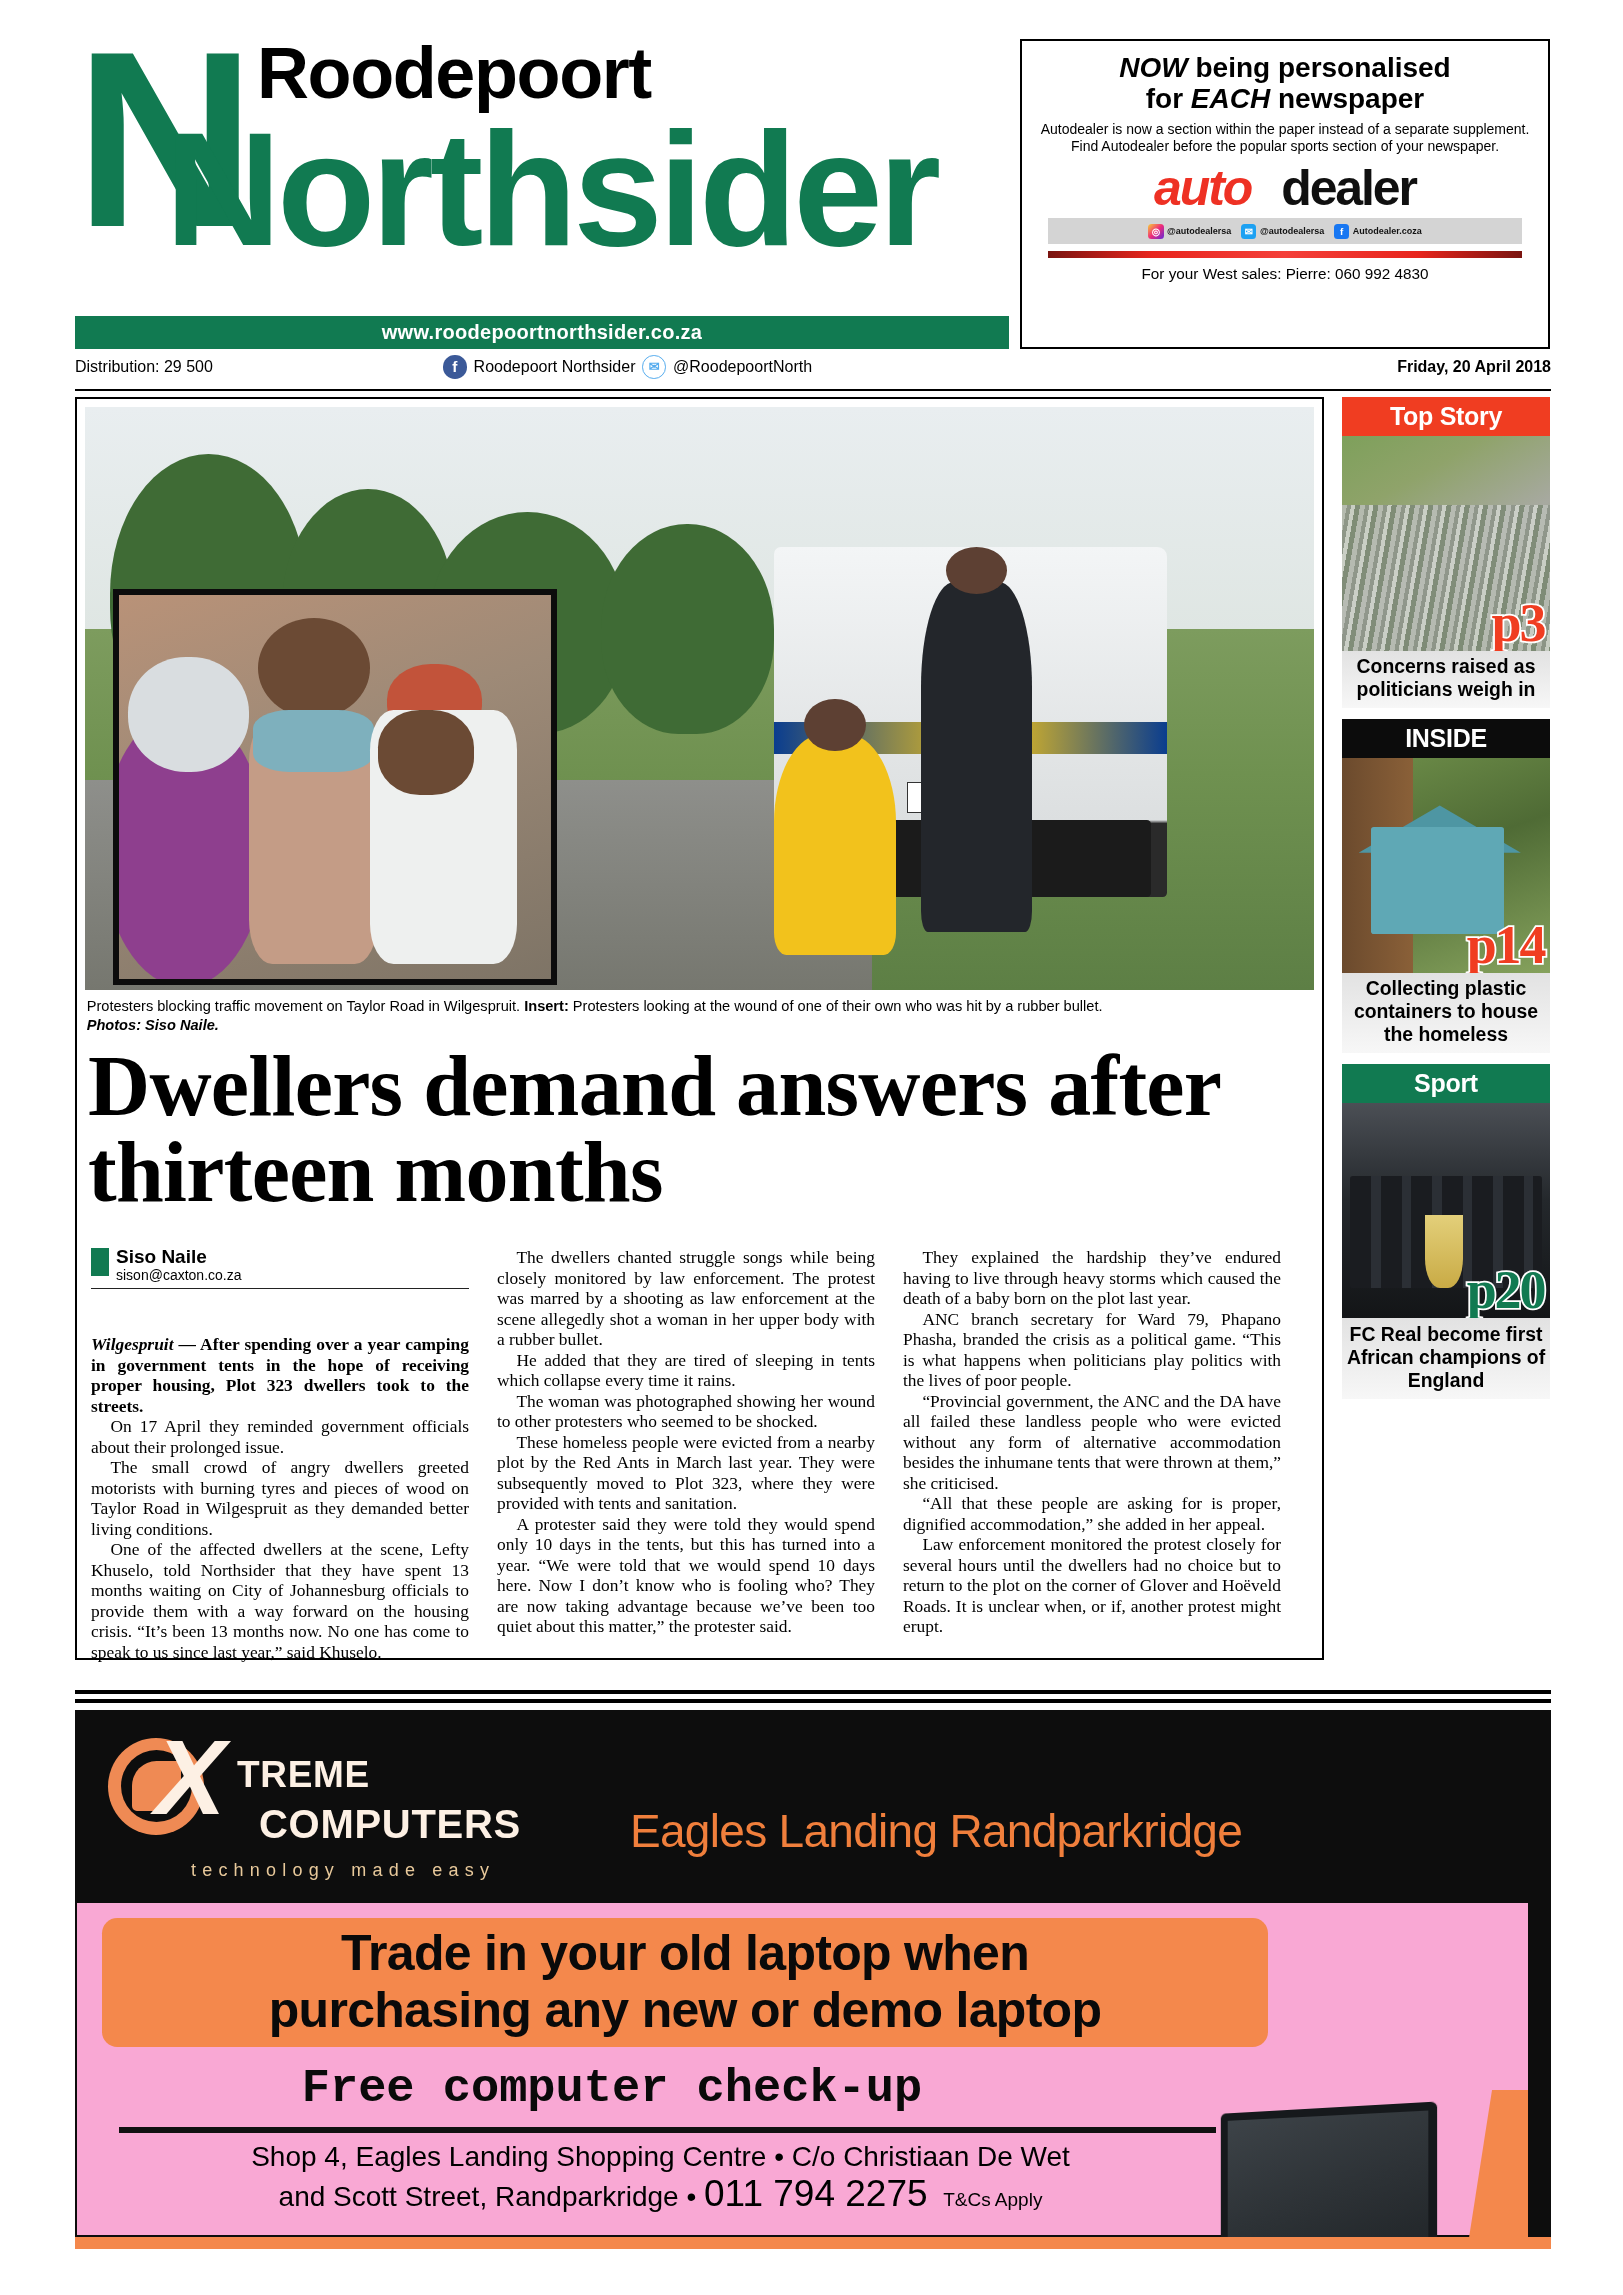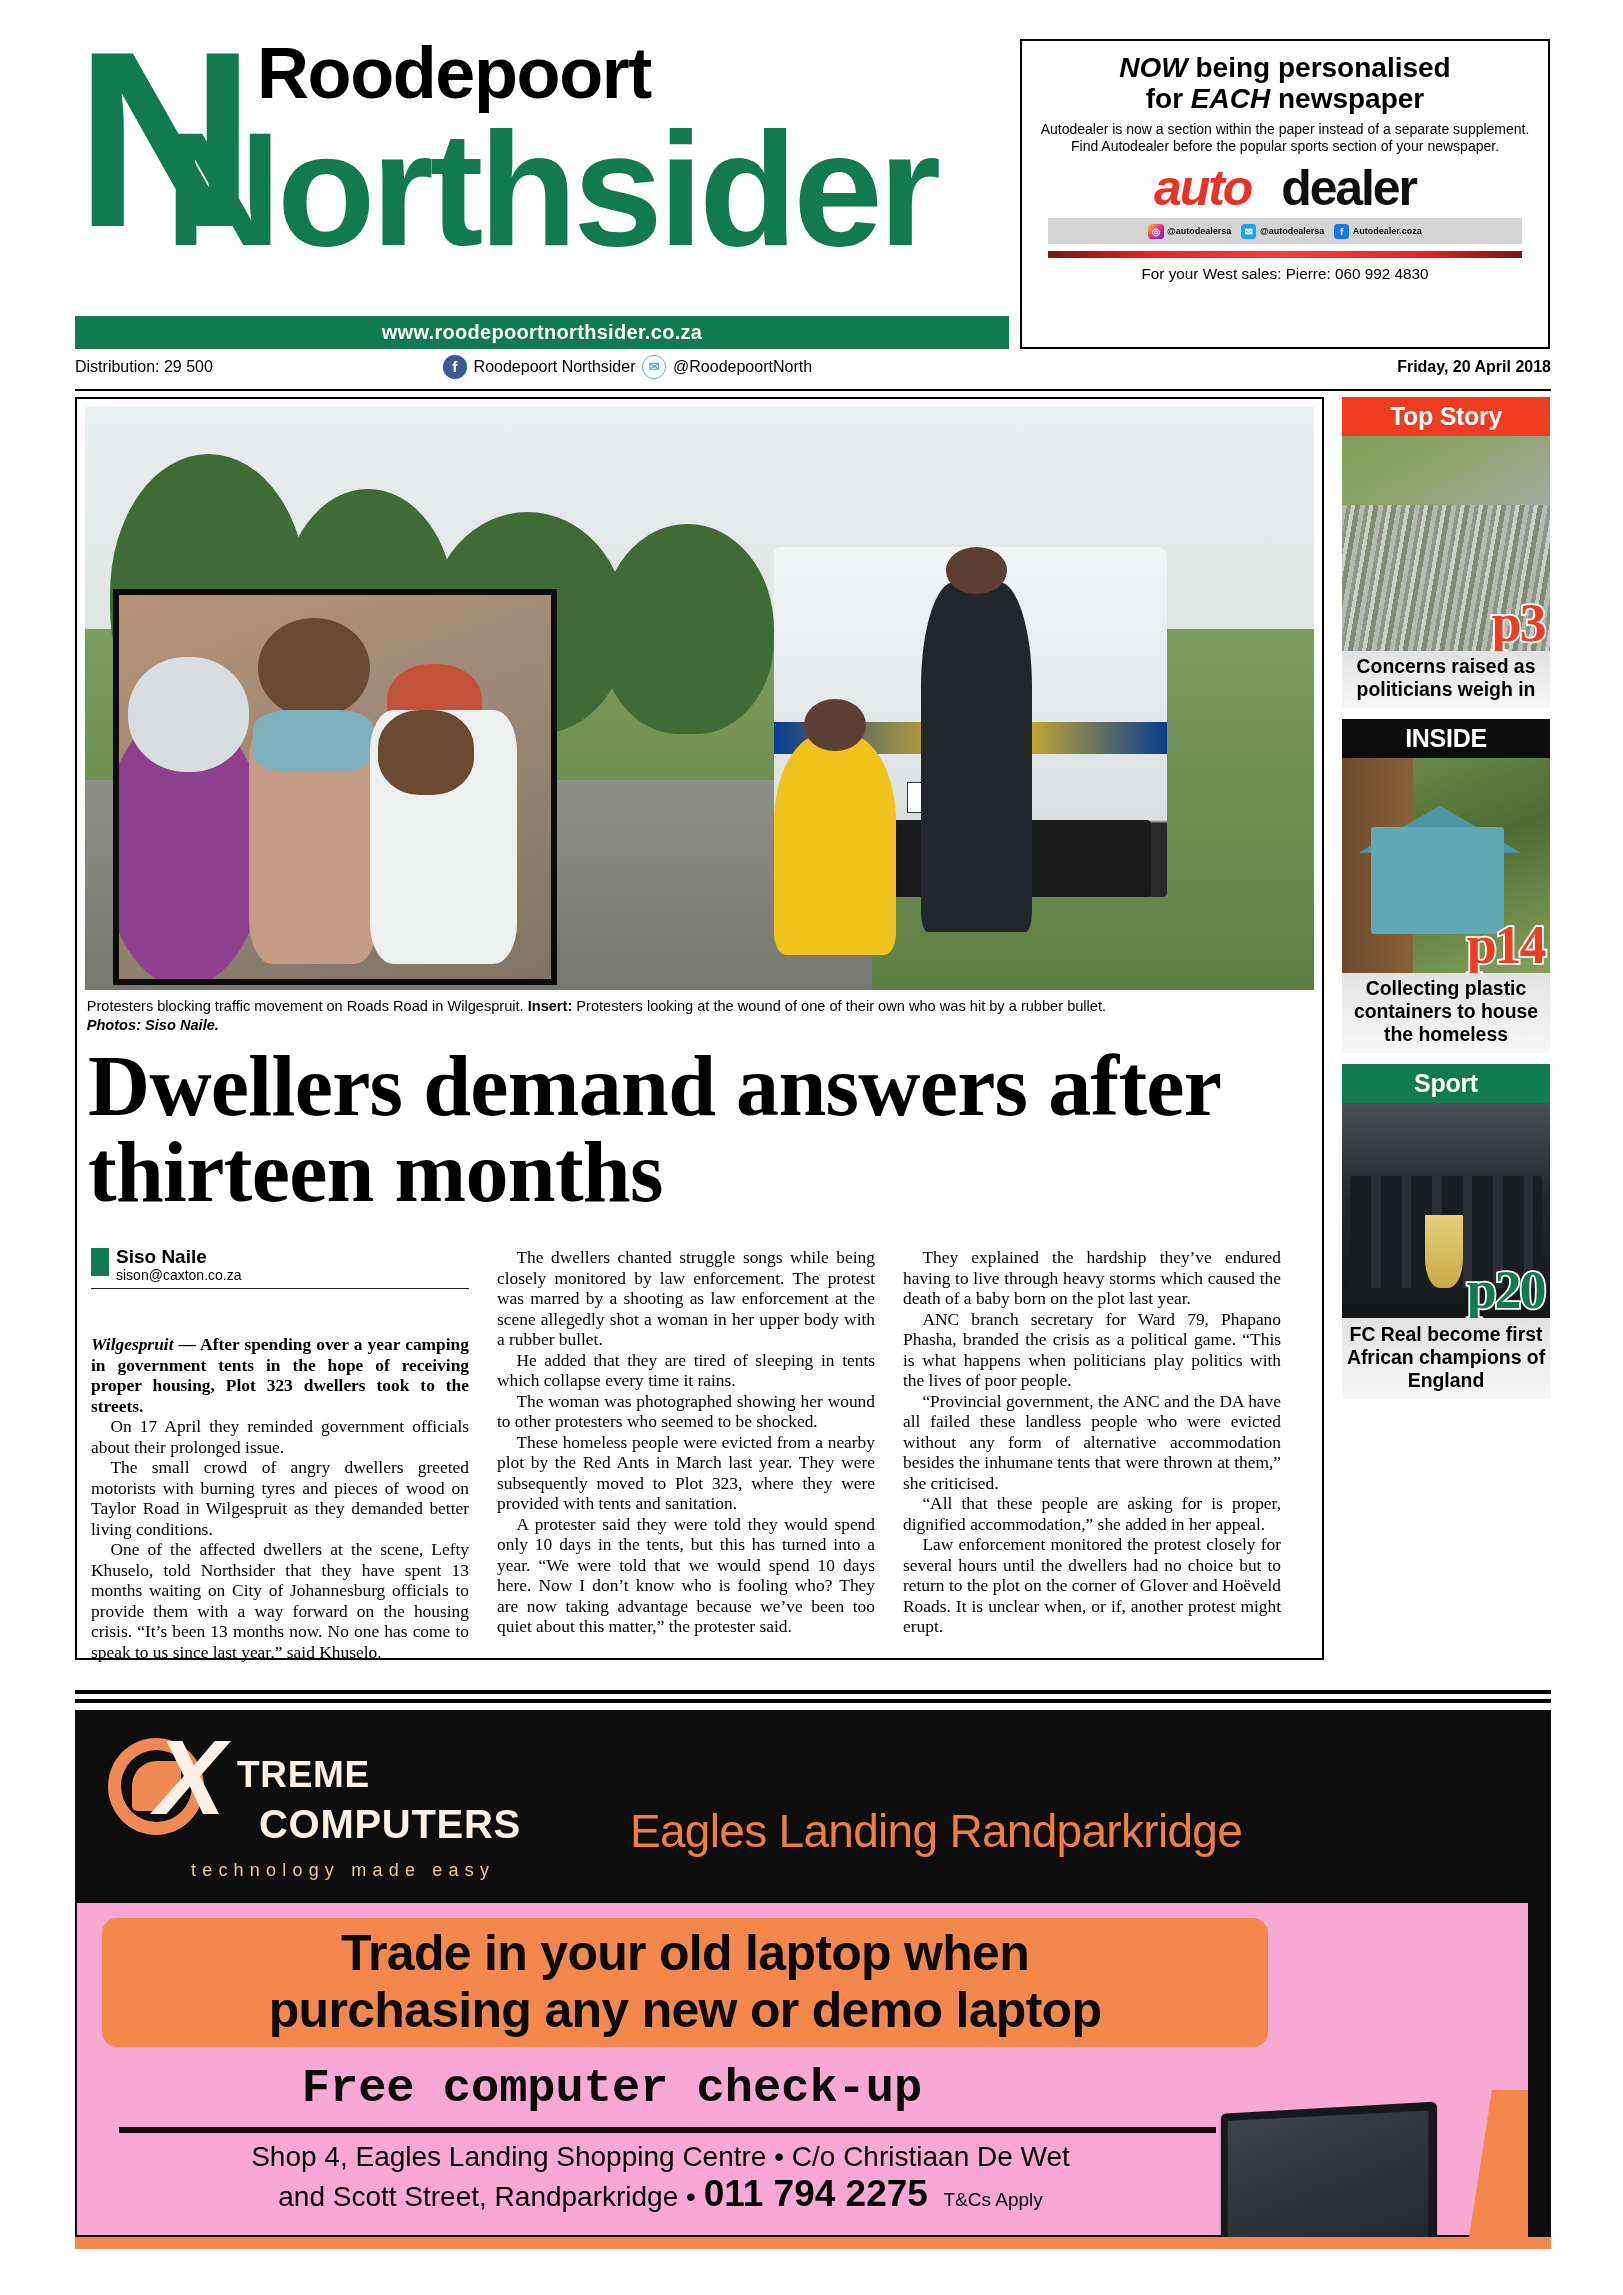--- a/index.html
+++ b/index.html
@@ -268,21 +268,21 @@
   }
   .addr-rule { position: absolute; left: 42px; top: 224px; width: 1097px; height: 5.6px; background: #111; }
   .addr1 {
     position: absolute; left: 42px; top: 237px; width: 1083px; text-align: center;
     font-size: 28px; line-height: 33px; color: #000;
   }
   .addr2 {
     position: absolute; left: 42px; top: 273px; width: 1083px; text-align: center;
     font-size: 28px; line-height: 35px; color: #000;
   }
-  .addr2 .phone { font-size: 37px; font-weight: bold; }
+  .addr2 .phone { font-size: 37px; font-weight: normal; }
   .addr2 .tcs { font-size: 19px; }
   .laptop {
     position: absolute; right: 67px; top: 205px; width: 292px; height: 292px;
   }
   .lap-screen {
     position: absolute; left: 42px; top: 0; width: 222px; height: 187px;
     background: linear-gradient(160deg,#3d4348,#1c2023); border: 8.3px solid #16191c;
     border-radius: 5.6px; transform: perspective(416px) rotateY(-14deg);
   }
   .orange-swoosh {
@@ -374,21 +374,21 @@
         <div class="ins-blob" style="left:32%;top:6%;width:26%;height:26%;background:#6b4a34;"></div>
         <div class="ins-blob" style="left:30%;top:32%;width:30%;height:64%;background:#c49c86;border-radius:18%;"></div>
         <div class="ins-blob" style="left:31%;top:30%;width:28%;height:16%;background:#7eb0bd;border-radius:30%;"></div>
         <div class="ins-blob" style="left:62%;top:18%;width:22%;height:20%;background:#c2533a;border-radius:46%;"></div>
         <div class="ins-blob" style="left:58%;top:30%;width:34%;height:66%;background:#eef0ef;border-radius:16%;"></div>
         <div class="ins-blob" style="left:60%;top:30%;width:22%;height:22%;background:#6b4a34;border-radius:44%;"></div>
       </div>
     </div>
 
     <div class="caption">
-      <span>Protesters blocking traffic movement on Roads Road in Wilgespruit. </span><b>Insert:</b><span> Protesters looking at the wound of one of their own who was hit by a rubber bullet.</span><br>
+      <span>Protesters blocking traffic movement on Taylor Road in Wilgespruit. </span><b>Insert:</b><span> Protesters looking at the wound of one of their own who was hit by a rubber bullet.</span><br>
       <span class="credit">Photos: Siso Naile.</span>
     </div>
 
     <div class="headline">Dwellers demand answers after thirteen months</div>
 
     <div class="byline-wrap">
       <div class="byline-row">
         <div class="byline-sq"></div>
         <div>
           <div class="byline-name">Siso Naile</div>

